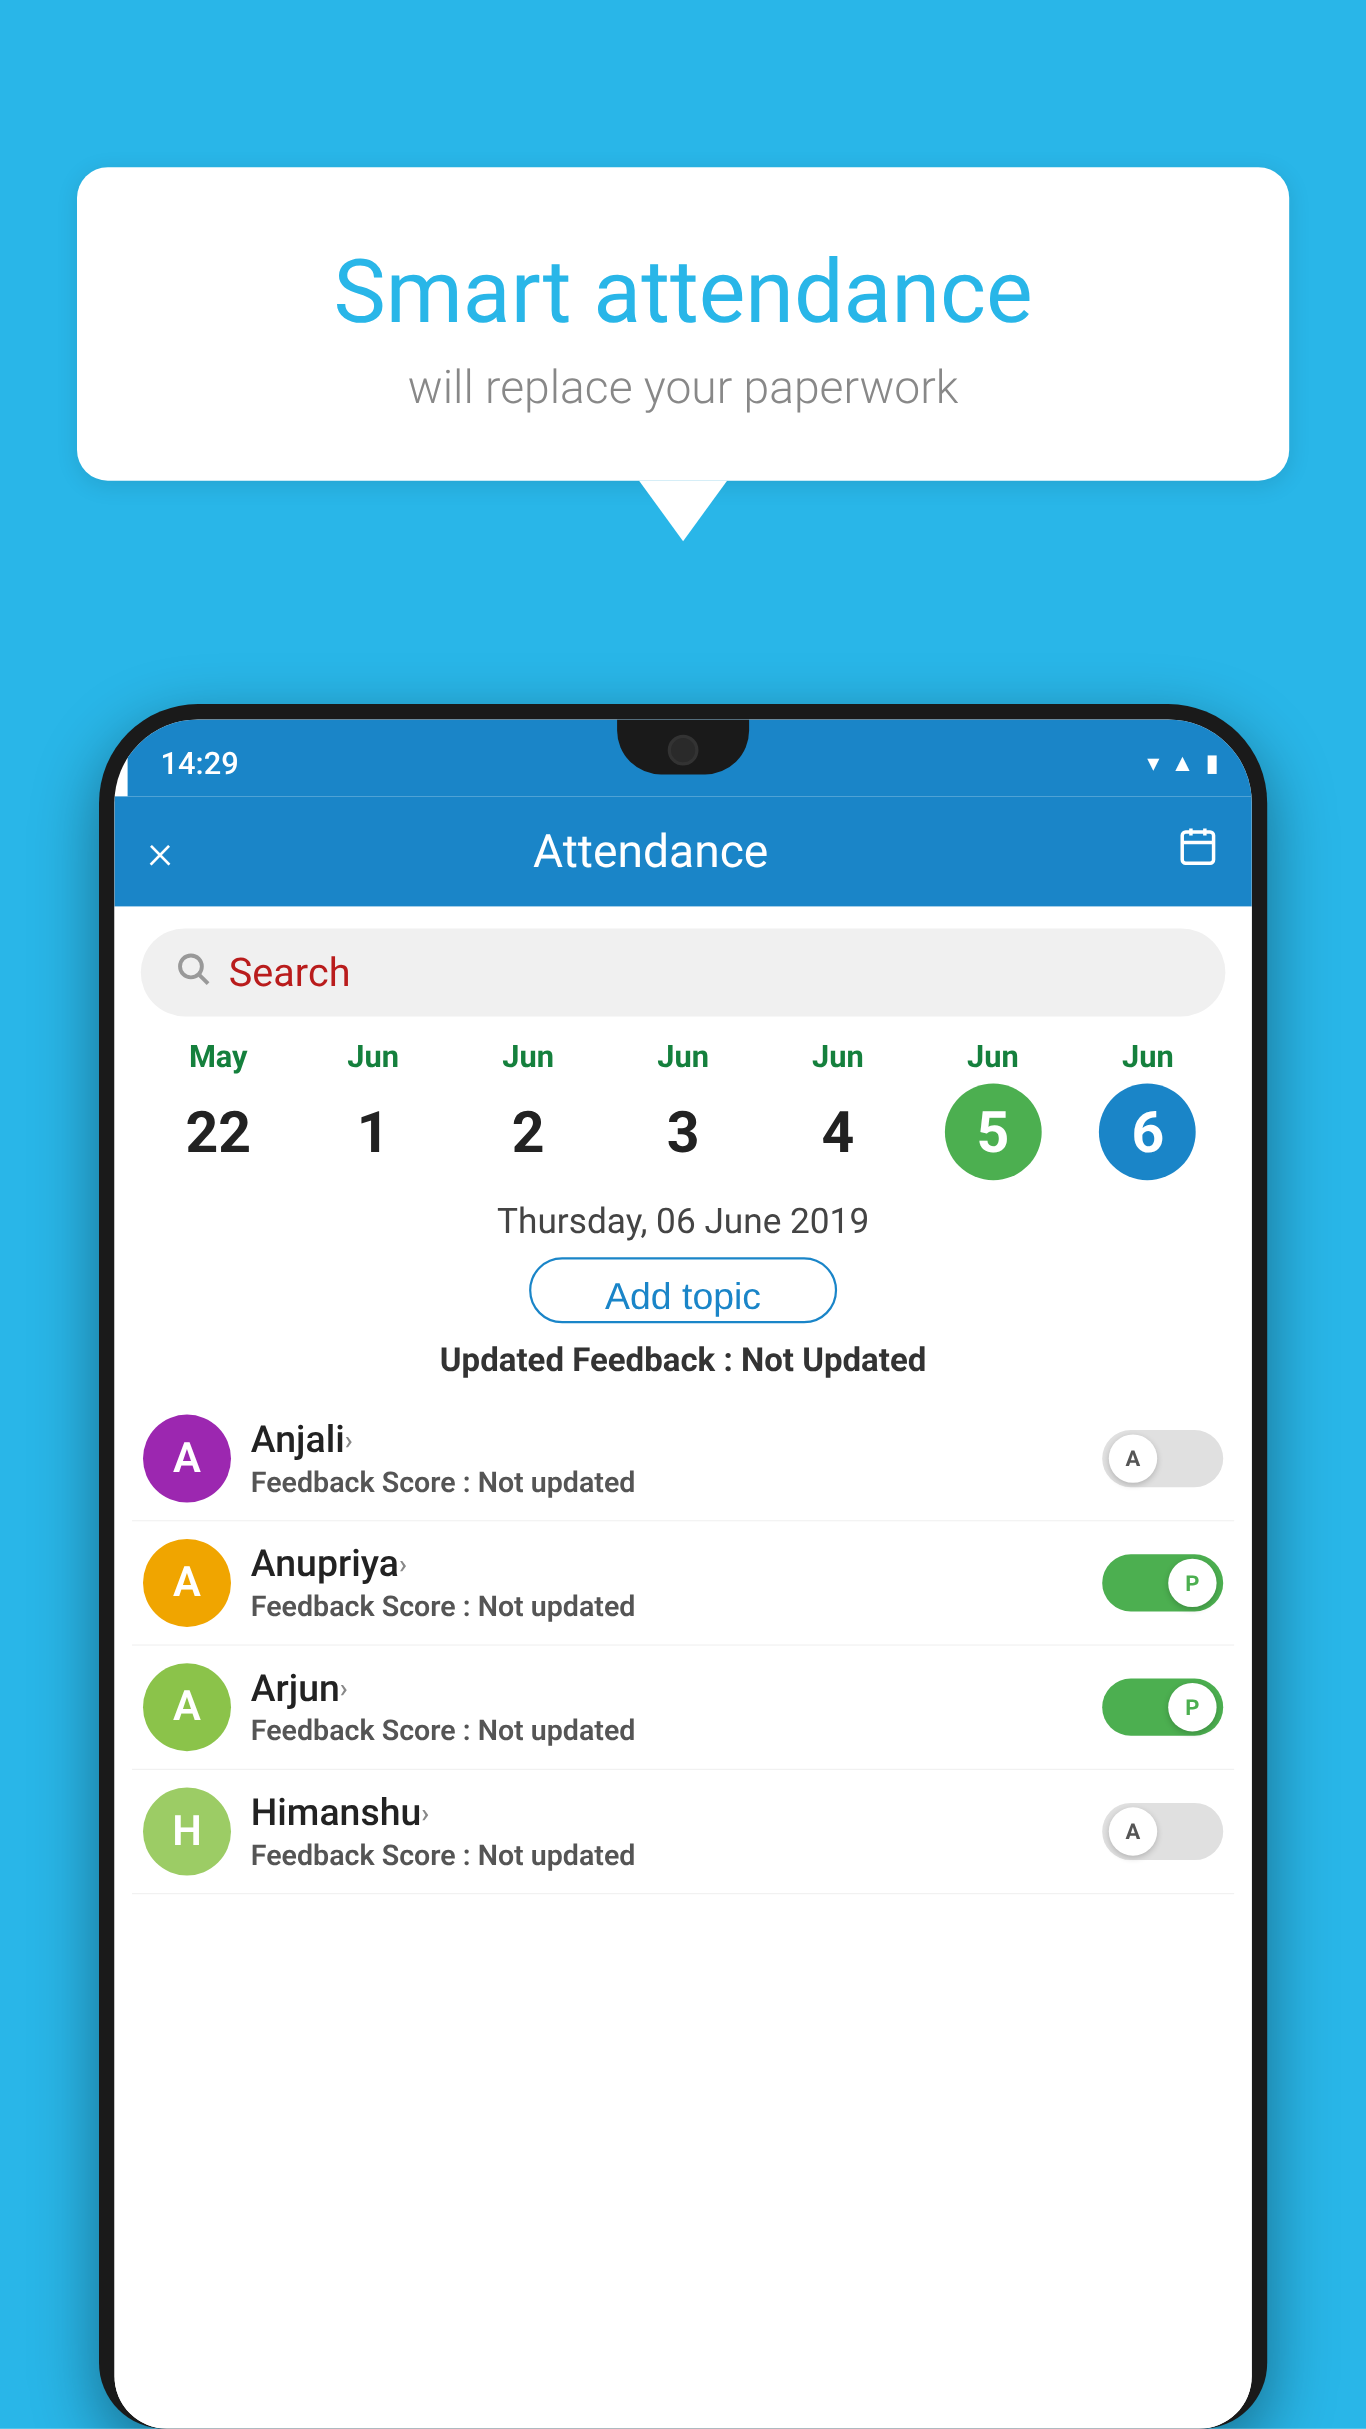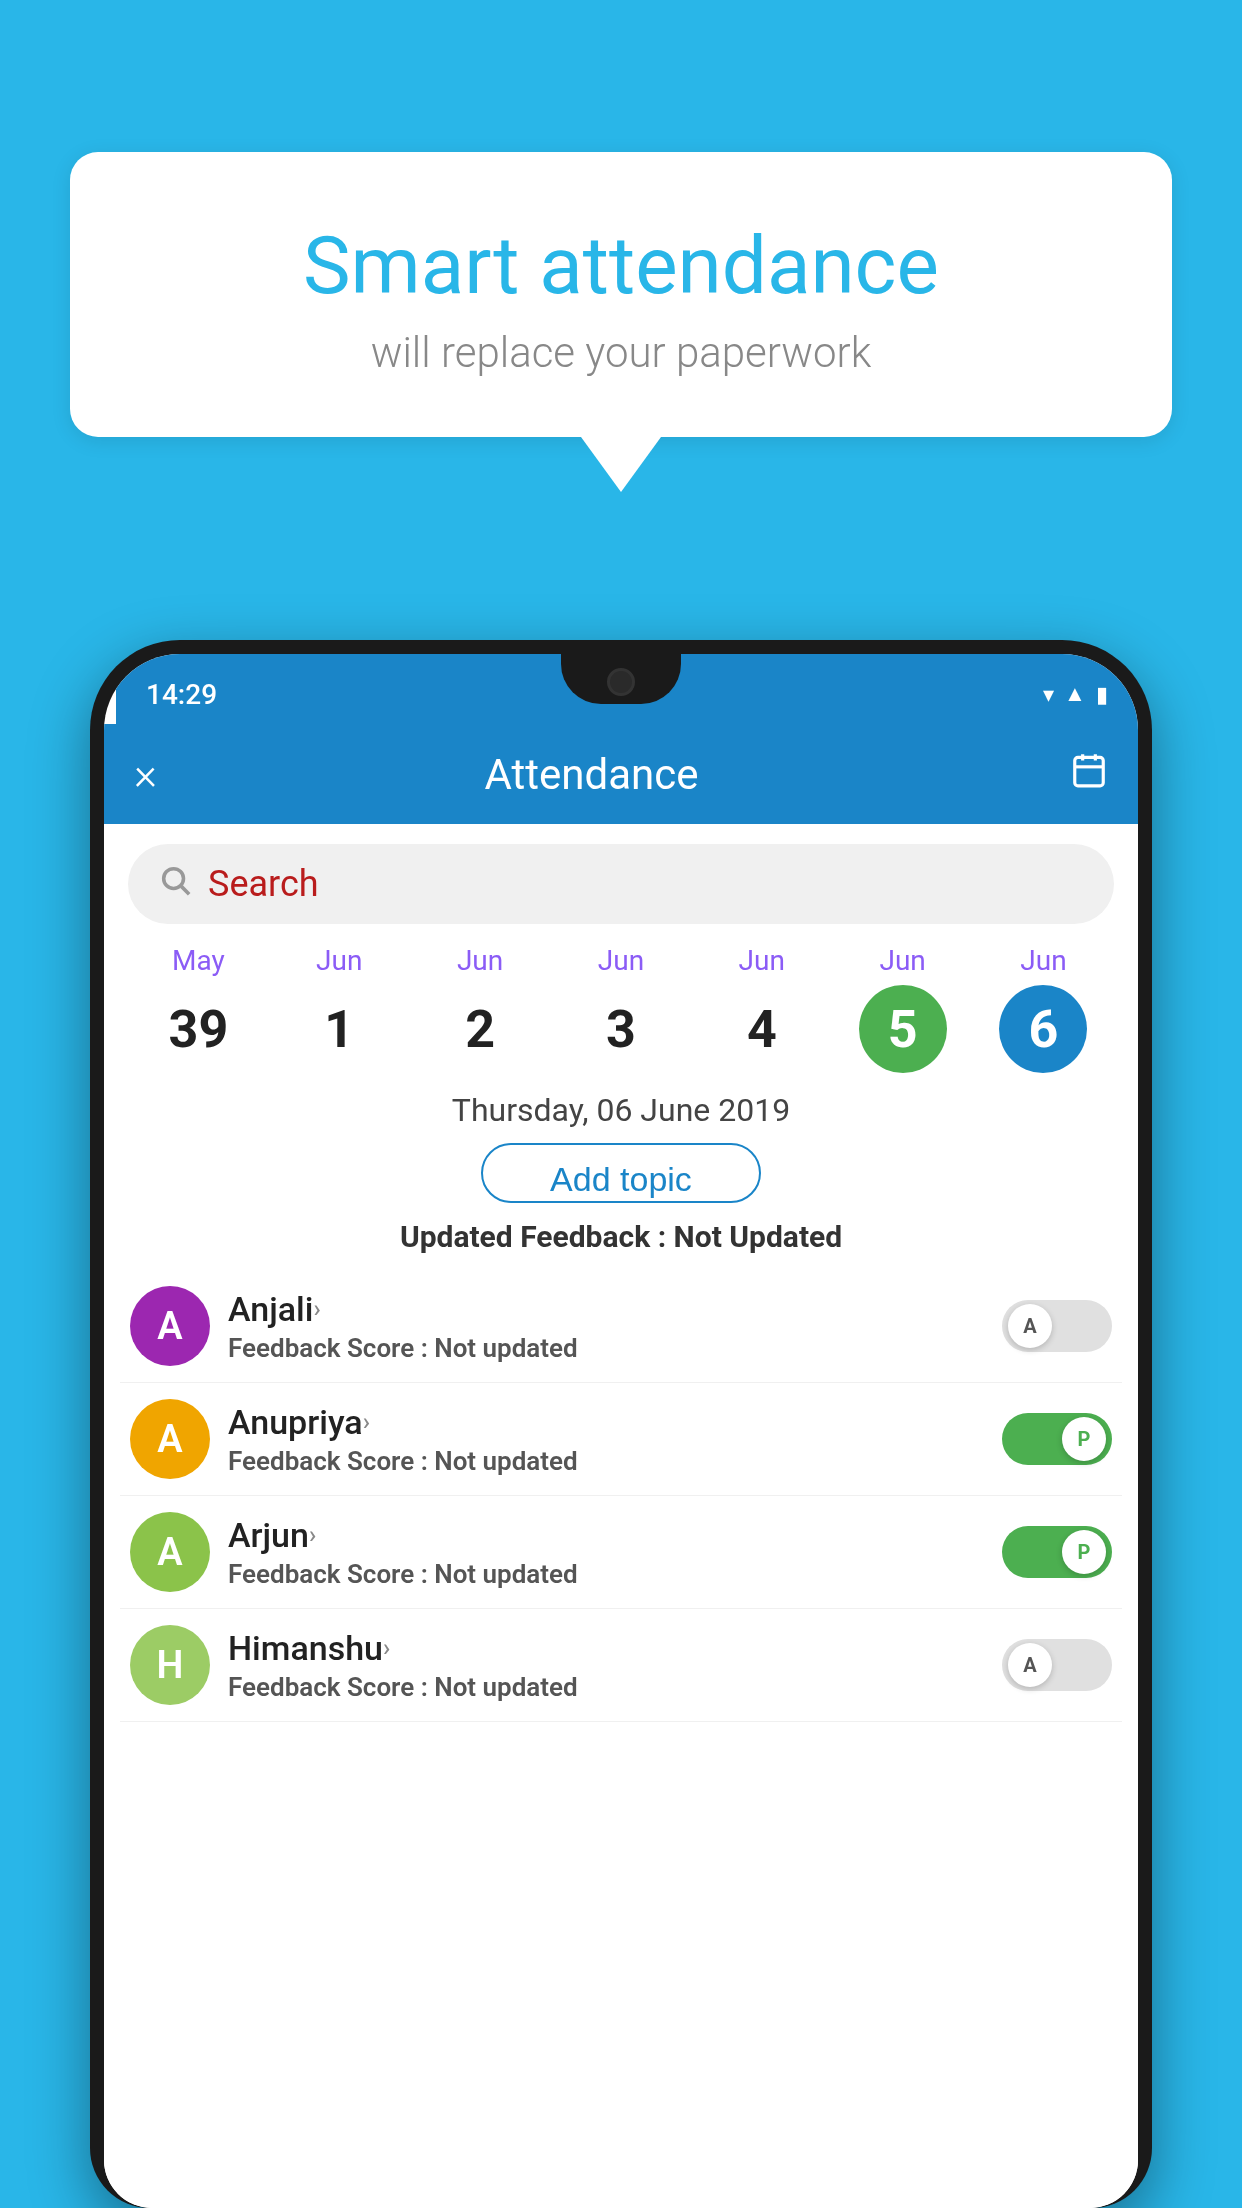--- a/index.html
+++ b/index.html
@@ -202,22 +202,22 @@
     }
     .cal-day {
       display: flex;
       flex-direction: column;
       align-items: center;
       gap: 8px;
       min-width: 110px;
     }
     .cal-month {
       font-size: 28px;
-      color: #8b5cf6;
-      font-weight: 400;
+      color: #15803d;
+      font-weight: 700;
     }
     .cal-date {
       font-size: 52px;
       font-weight: 700;
       color: #222;
       width: 88px;
       height: 88px;
       display: flex;
       align-items: center;
       justify-content: center;
@@ -402,21 +402,21 @@
               <circle cx="11" cy="11" r="7"></circle>
               <line x1="16.5" y1="16.5" x2="22" y2="22"></line>
             </svg>
         </span>
         <span class="search-input-text">Search</span>
       </div>
 
       <div class="calendar-strip">
         <div class="cal-day">
           <span class="cal-month">May</span>
-          <span class="cal-date">39</span>
+          <span class="cal-date">22</span>
         </div>
         <div class="cal-day">
           <span class="cal-month">Jun</span>
           <span class="cal-date">1</span>
         </div>
         <div class="cal-day">
           <span class="cal-month">Jun</span>
           <span class="cal-date">2</span>
         </div>
         <div class="cal-day">

